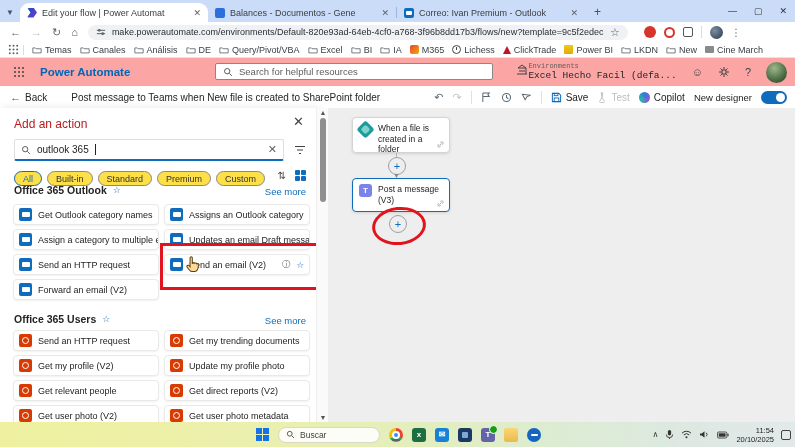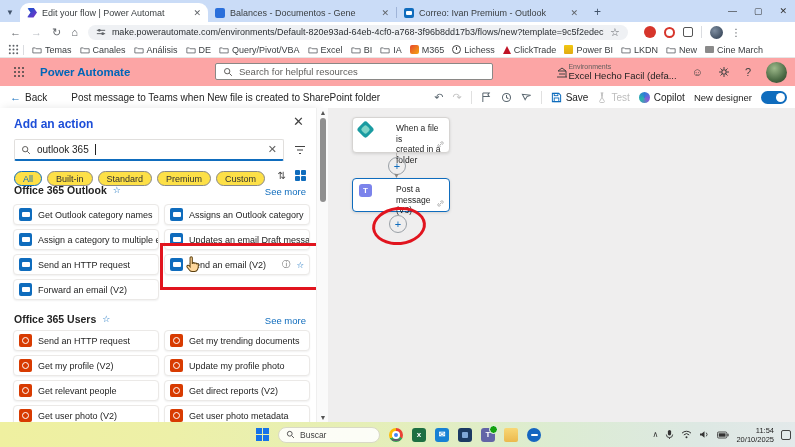--- a/index.html
+++ b/index.html
@@ -57,21 +57,21 @@
   .bmsep{width:1px;height:10px;background:#dadce0;margin:0 8px 0 4px;}
 
   
   .paheader{position:absolute;top:58px;left:0;right:0;height:28px;background:#fca5a5;
             border-bottom:1px solid #ececec;}
   .pa-brand{position:absolute;left:40px;top:8px;color:#0066b8;font-weight:bold;font-size:11.5px;}
   .pa-search{position:absolute;left:215px;top:5px;width:278px;height:17px;border:1px solid #8a8886;
              border-radius:2px;background:#fff;display:flex;align-items:center;gap:6px;padding:0 7px;
              font-size:9.5px;color:#605e5c;box-sizing:border-box;}
   .hdr-right{position:absolute;right:8px;top:0;height:28px;display:flex;gap:15px;align-items:center;}
-  .env{display:flex;align-items:center;}
+  .env{display:flex;align-items:flex-start;font-family:Liberation Mono, monospace;}
   .env .lines{line-height:1.1;}
   .env .l1{font-size:7px;color:#605e5c;}
   .env .l2{font-size:9.5px;color:#242424;}
   .hicon{font-size:11px;color:#424242;}
   .avatar{width:21px;height:21px;border-radius:50%;background:radial-gradient(circle at 40% 30%,#9db98a,#4c6b45 60%,#2c3b28);}
 
   
   .patoolbar{position:absolute;top:86px;left:0;right:0;height:22px;background:#fff;
              border-bottom:1px solid #e4e2e0;display:flex;align-items:center;}
   .backbtn{display:flex;align-items:center;gap:4px;margin-left:10px;font-size:10px;color:#242424;}
@@ -83,21 +83,21 @@
   .tb-glyph.dis{color:#c4c4c4;}
   .tb-btn{display:flex;align-items:center;gap:4px;font-size:10px;color:#242424;}
   .tb-btn.dis{color:#bdbdbd;}
   .copilot-ic{width:11px;height:11px;border-radius:50%;background:conic-gradient(#2f7cd6,#8a57d9,#27b6a8,#2f7cd6);}
   .toggle{width:26px;height:13px;border-radius:7px;background:#0f6cbd;position:relative;}
   .toggle::after{content:"";position:absolute;right:2px;top:2px;width:9px;height:9px;border-radius:50%;background:#fff;}
 
   
   .panel{position:absolute;top:108px;left:0;width:316px;bottom:25px;background:#fff;overflow:hidden;
          box-shadow:3px 0 8px rgba(0,0,0,.10);}
-  .panel-title{position:absolute;left:14px;top:9px;font-size:12px;font-weight:bold;color:#1d4ed8;}
+  .panel-title{position:absolute;left:14px;top:9px;font-size:12px;font-weight:normal;color:#b91c1c;}
   .panel-close{position:absolute;right:12px;top:6px;font-size:13px;color:#424242;}
   .psearch{position:absolute;left:14px;top:31px;width:270px;height:22px;border:1px solid #e1dfdd;
            border-bottom:2px solid #0f6cbd;border-radius:2px;display:flex;align-items:center;gap:6px;
            padding:0 6px;font-size:10px;color:#242424;box-sizing:border-box;}
   .caret{width:1px;height:11px;background:#222;}
   .clear-x{margin-left:auto;color:#616161;font-size:11px;}
   .pfilter{position:absolute;right:10px;top:36px;}
   .chips{position:absolute;left:14px;top:63px;display:flex;gap:5px;}
   .chip{height:15px;border:1px solid #8a8886;border-radius:9px;display:flex;align-items:center;
         padding:0 8px;font-size:9px;color:#323130;background:#fde047;box-sizing:border-box;}
@@ -129,21 +129,21 @@
 
   
   .pscroll{position:absolute;top:108px;left:316px;width:12px;bottom:25px;background:#fafafa;
            border-left:1px solid #efefef;}
   .pthumb{position:absolute;left:3px;top:10px;width:6px;height:84px;background:#8f8f8f;border-radius:3px;}
   .sarrow{position:absolute;left:0;width:12px;text-align:center;font-size:7px;color:#555;}
 
   
   .canvas{position:absolute;top:108px;left:328px;right:0;bottom:25px;background:#efeeee;}
   .node{position:absolute;width:98px;background:#fff;border:1px solid #d6d4d2;border-radius:4px;
-        box-shadow:0 1px 3px rgba(0,0,0,.12);display:flex;align-items:flex-start;gap:24px;
+        box-shadow:0 1px 3px rgba(0,0,0,.12);display:flex;align-items:flex-start;gap:6px;
         padding:5px 6px;box-sizing:border-box;font-size:8.5px;color:#242424;line-height:1.25;}
   .node.selected{border:1.5px solid #0f6cbd;}
   .node .linkic{position:absolute;right:4px;bottom:3px;}
   .teal-ic{width:13px;height:13px;flex:none;position:relative;}
   .teal-ic::before{content:"";position:absolute;inset:0;background:#1a9ba1;border-radius:3px;transform:rotate(45deg);}
   .teal-ic::after{content:"";position:absolute;inset:3px;background:#7fd4c8;border-radius:2px;transform:rotate(45deg);}
   .teams-ic{width:13px;height:13px;flex:none;background:#7b83eb;border-radius:3px;color:#fff;
             font-size:8px;font-weight:bold;display:flex;align-items:center;justify-content:center;}
   .connline{position:absolute;width:1px;background:#b5b3b1;}
   .pluscirc{position:absolute;width:16px;height:16px;border:1px solid #9aa0a6;border-radius:50%;

